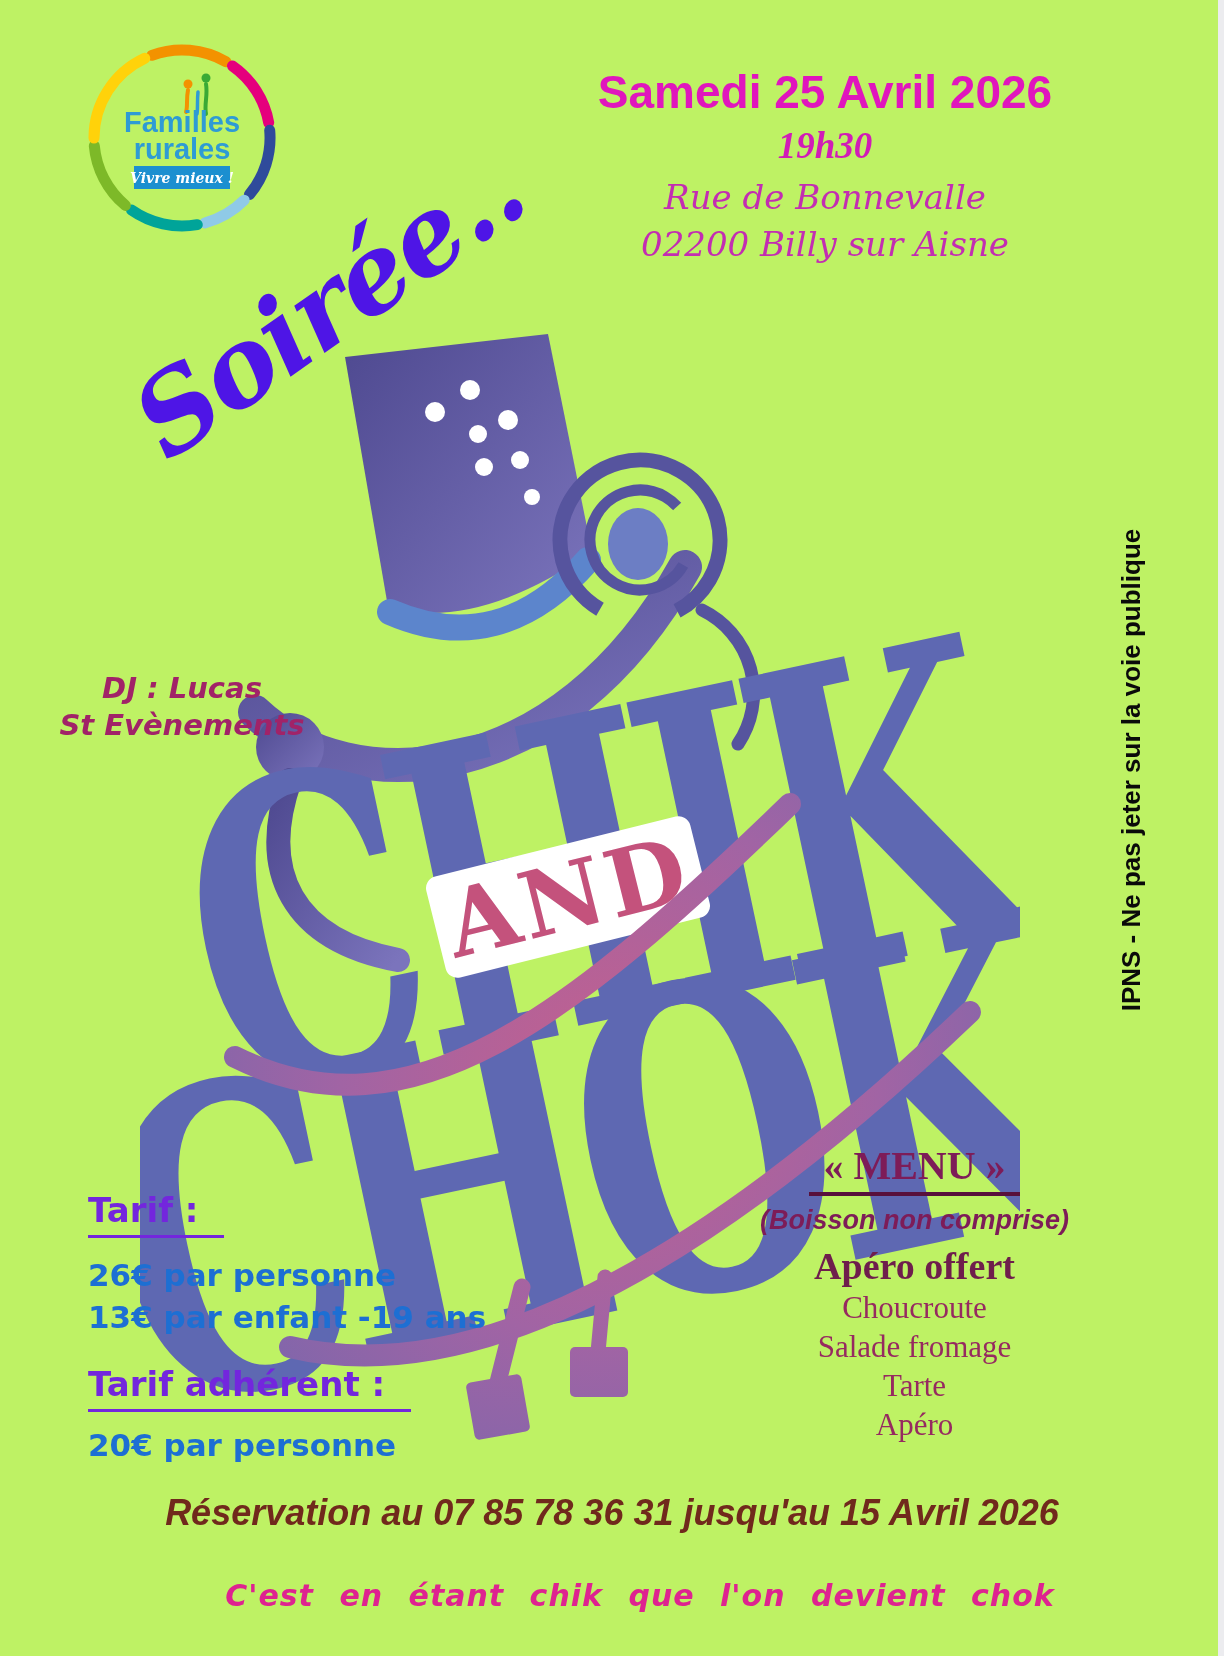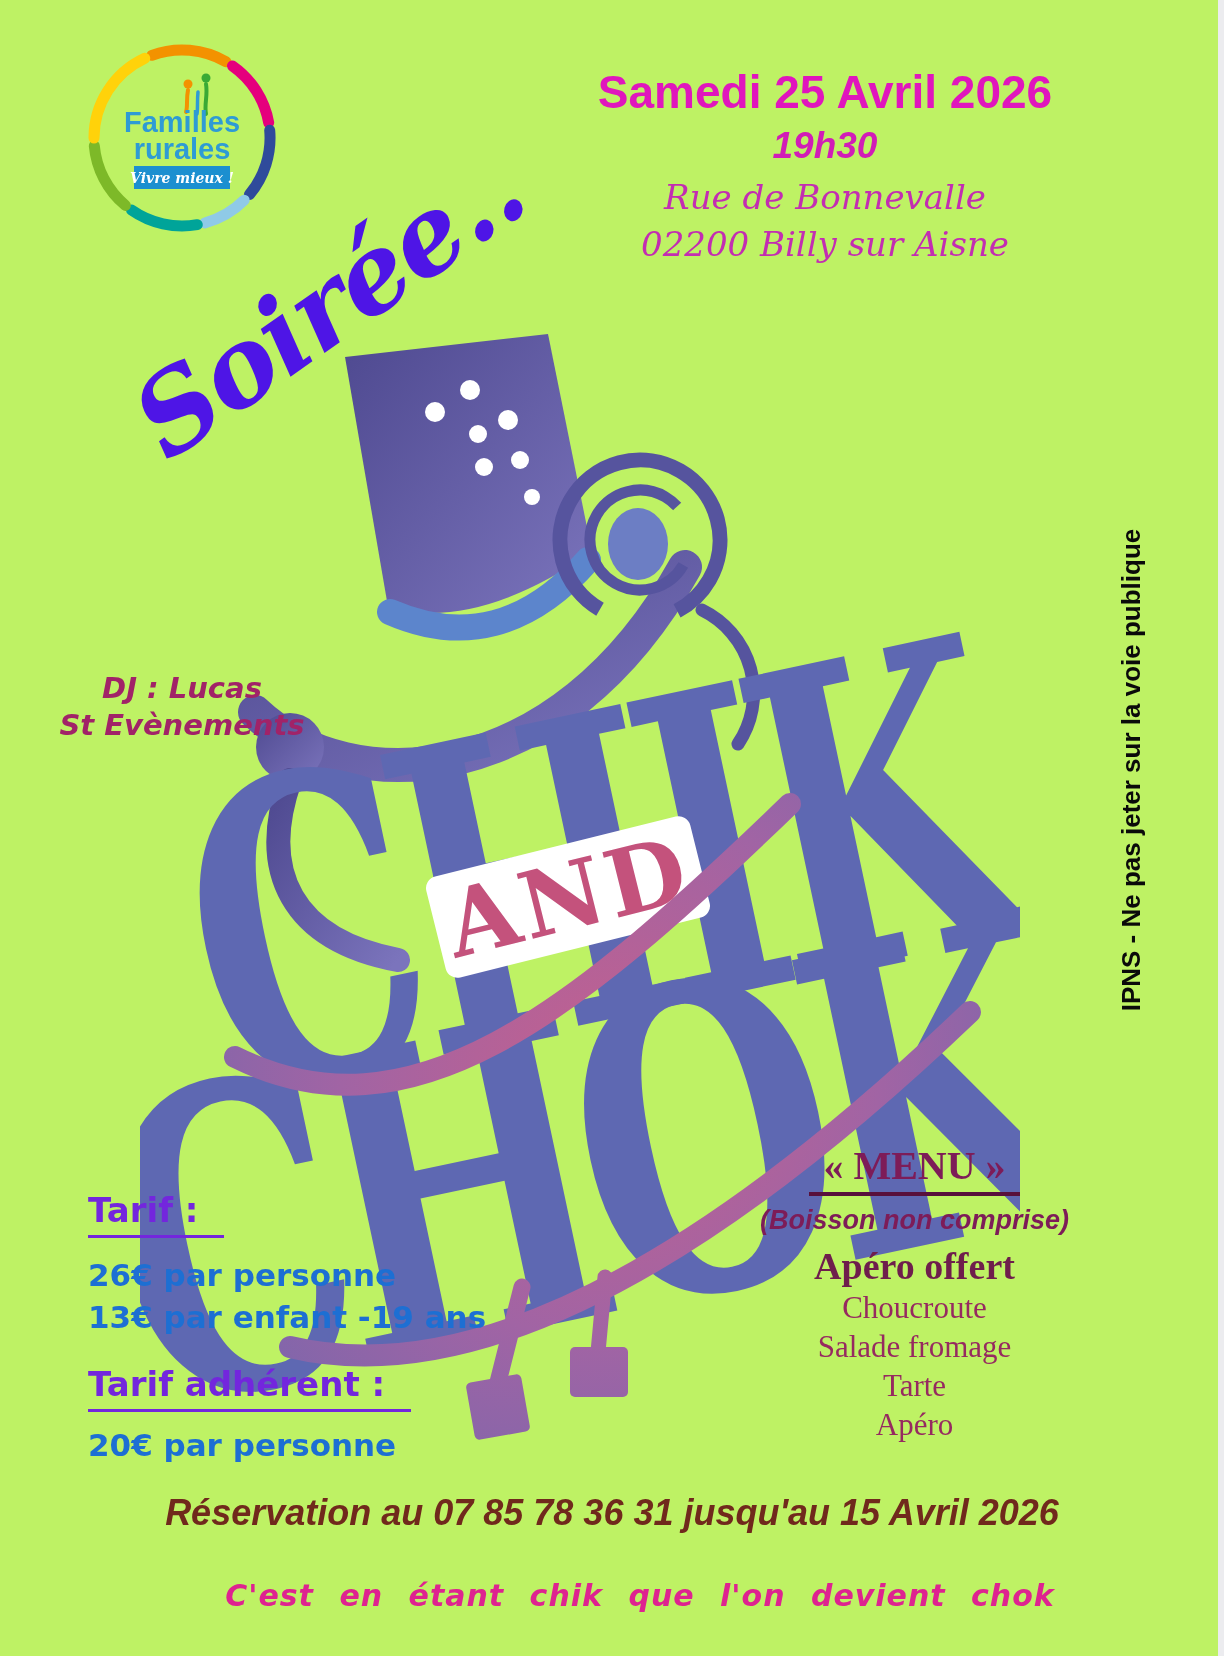--- a/index.html
+++ b/index.html
@@ -14,21 +14,21 @@
   
   .soiree{position:absolute;left:96px;top:238px;width:470px;height:140px;
           transform:rotate(-35deg);text-align:center;
           font-family:"DejaVu Serif",serif;font-style:italic;font-weight:bold;
           font-size:108px;line-height:130px;color:#4e15e6;letter-spacing:-2px;}
 
   
   .event-head{position:absolute;left:545px;top:66px;width:560px;text-align:center;}
   .event-date{font-family:"Liberation Sans",sans-serif;font-weight:bold;
               font-size:46px;line-height:52px;color:#e016bd;}
-  .event-time{font-family:Liberation Sans, sans-serif;font-style:italic;font-weight:bold;
+  .event-time{font-family:Liberation Serif, serif;font-style:italic;font-weight:bold;
               font-size:37px;line-height:42px;color:#d11cb7;margin-top:7px;text-align:center;}
   .event-addr{font-family:"DejaVu Serif",serif;font-style:italic;
               font-size:34px;line-height:47px;color:#c32db2;margin-top:7px;}
 
   
   .dj{position:absolute;left:52px;top:670px;width:260px;text-align:center;
       font-family:"DejaVu Sans",sans-serif;font-style:italic;font-weight:600;
       font-size:29px;line-height:37px;color:#a12368;}
 
   

